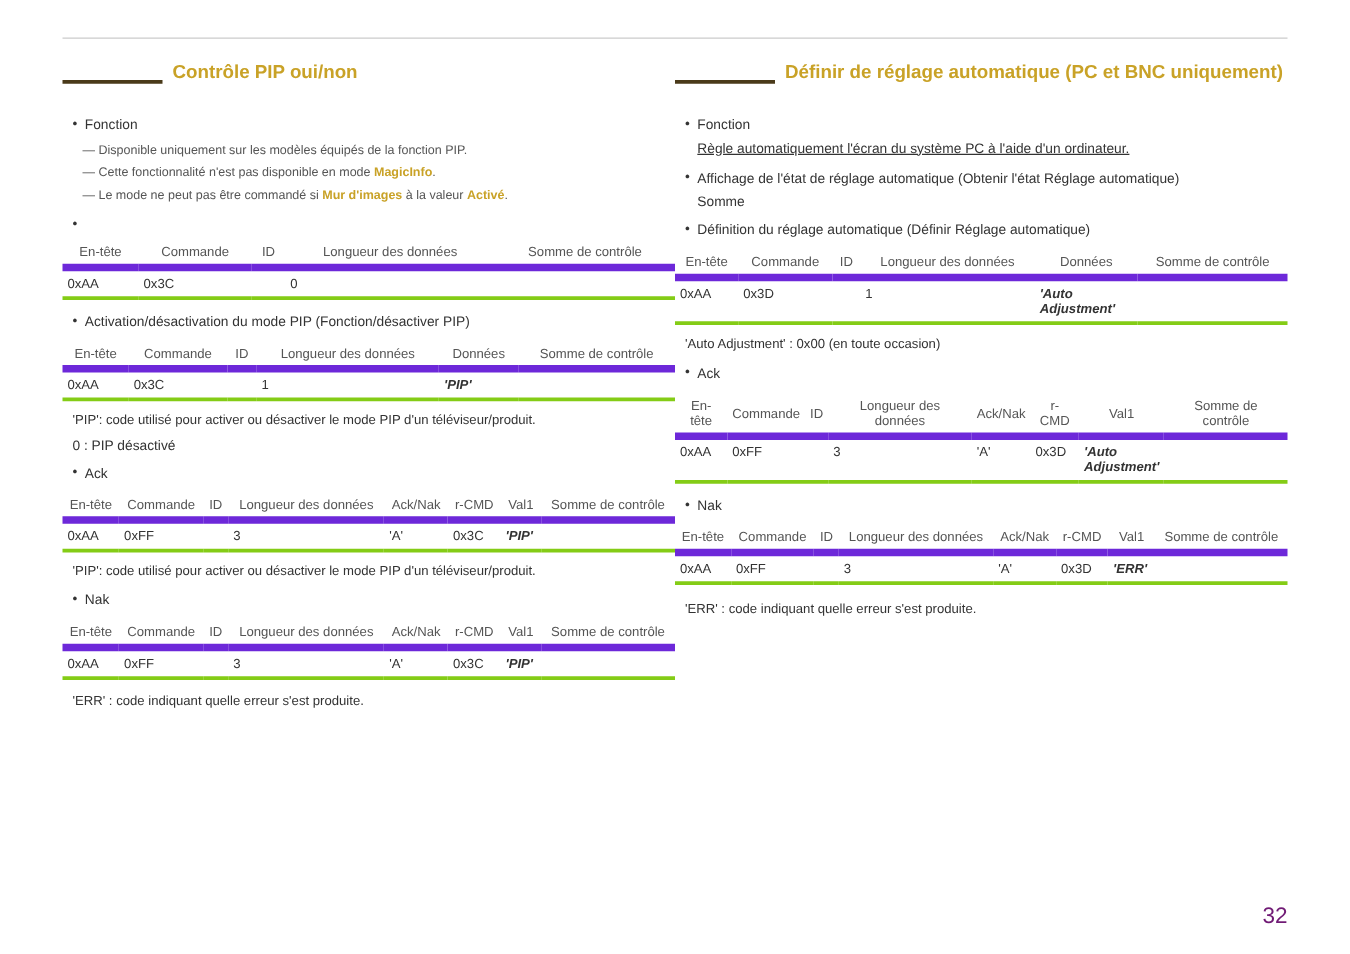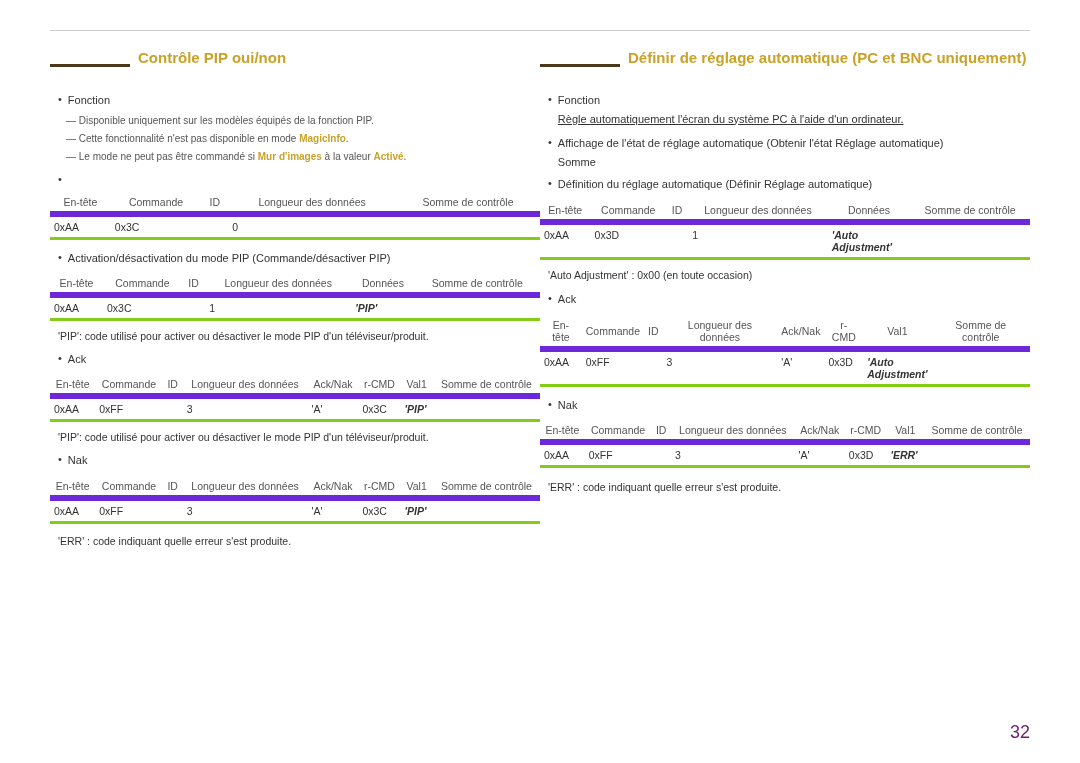--- a/index.html
+++ b/index.html
@@ -155,21 +155,21 @@
           <td>0x3C</td>
           <td></td>
           <td>0</td>
           <td></td>
         </tr>
       </tbody>
     </table>
 
     <div class="bullet-item" style="margin-top:10px;">
       <span class="bullet-dot">•</span>
-      <span class="bullet-text">Activation/désactivation du mode PIP (Commande/désactiver PIP)</span>
+      <span class="bullet-text">Activation/désactivation du mode PIP (Fonction/désactiver PIP)</span>
     </div>
 
     <table class="data-table">
       <thead>
         <tr>
           <th>En-tête</th>
           <th>Commande</th>
           <th>ID</th>
           <th>Longueur des données</th>
           <th>Données</th>
@@ -182,20 +182,21 @@
           <td>0x3C</td>
           <td></td>
           <td>1</td>
           <td class="bold-val">'PIP'</td>
           <td></td>
         </tr>
       </tbody>
     </table>
 
     <div class="code-note">'PIP': code utilisé pour activer ou désactiver le mode PIP d'un téléviseur/produit.</div>
+    <div style="margin-left:8px; margin-bottom:8px;">0 : PIP désactivé</div>
 
     <div class="bullet-item">
       <span class="bullet-dot">•</span>
       <span class="bullet-text">Ack</span>
     </div>
 
     <table class="data-table">
       <thead>
         <tr>
           <th>En-tête</th>

